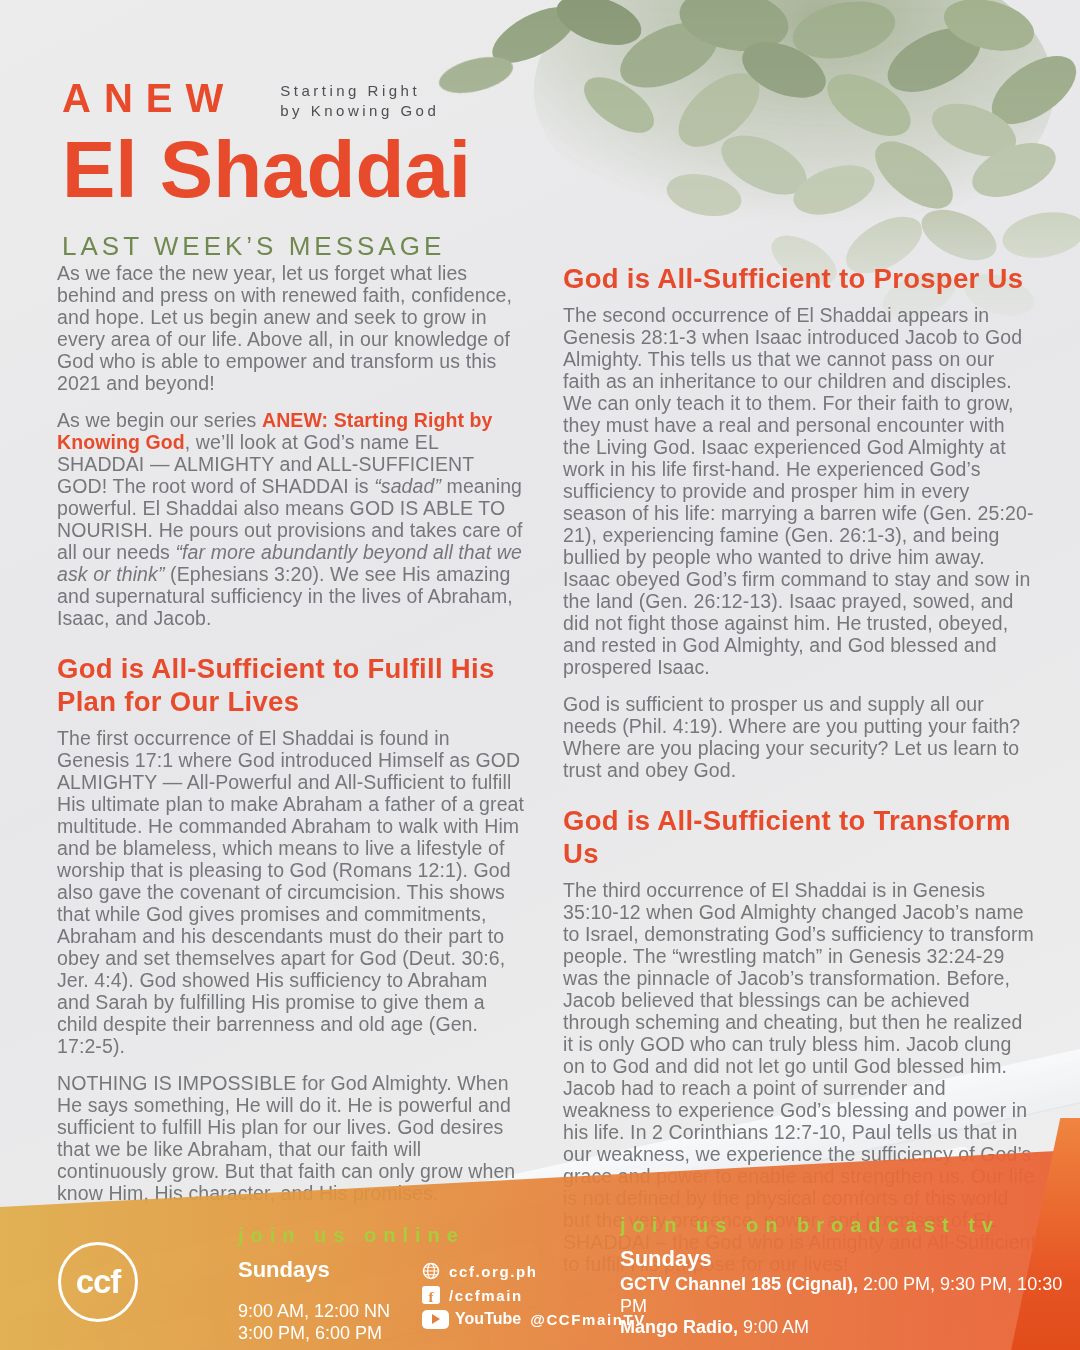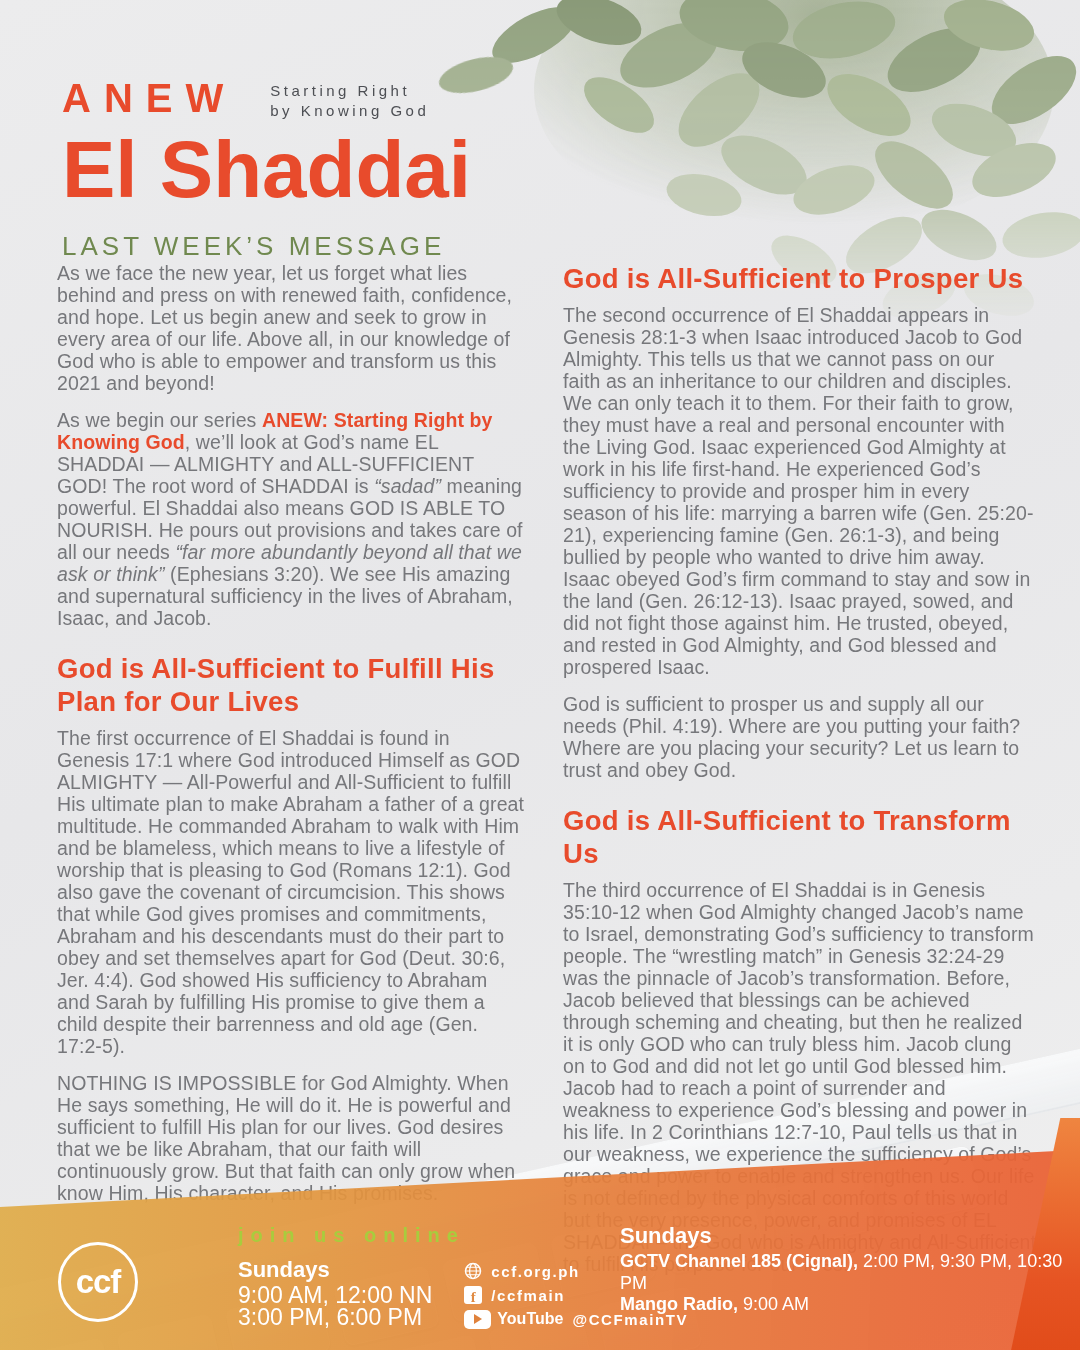--- a/index.html
+++ b/index.html
@@ -16,21 +16,21 @@
     border-bottom:2px solid rgba(205,210,215,.5); margin-bottom:16px;}
   .kb-row{display:flex; gap:15px; margin-bottom:15px;}
   .key{width:96px; height:62px; border-radius:9px; flex:0 0 auto;
     background:linear-gradient(180deg,#fafbfc,#edeff1);
     box-shadow:0 2px 3px rgba(120,126,132,.28), inset 0 0 0 1px rgba(255,255,255,.6);}
   .wedge{position:absolute; left:998px; top:1118px; width:82px; height:232px; z-index:6;
     clip-path:polygon(76% 0,100% 0,100% 100%,16% 100%);
     background:linear-gradient(180deg,#ef8540,#e65423 70%,#e14c1a);}
   
   .header{position:absolute; left:62px; top:78px; z-index:3;}
-  .series-row{display:flex; align-items:flex-start; gap:34px;}
+  .series-row{display:flex; align-items:flex-start; gap:44px;}
   .series-title{font-size:40px; font-weight:bold; letter-spacing:13px; color:#e84b2c; line-height:1;}
   .series-sub{font-size:15px; font-weight:normal; letter-spacing:3.5px; color:#4d4f54; line-height:1.35; padding-top:3px;}
   .main-title{font-size:80px; font-weight:bold; color:#e84b2c; line-height:1; margin-top:8px; letter-spacing:0;}
   .kicker{font-size:26px; font-weight:normal; letter-spacing:4px; color:#70894f; margin-top:21px;}
   
   .cols{position:absolute; top:262px; z-index:3;}
   .col-left{left:57px; width:468px;}
   .col-right{left:563px; width:474px;}
   .para{margin:0 0 15px 0; font-size:19.5px; line-height:22px; color:#76777b; letter-spacing:.1px;}
   .sec-h{margin:23px 0 9px 0; font-size:27.5px; line-height:33px; font-weight:bold; color:#e84b2c; letter-spacing:.3px;}
@@ -42,21 +42,21 @@
     clip-path:polygon(0 35%,100% 9%,100% 100%,0 100%);
     background:linear-gradient(92deg,rgba(223,172,73,.93) 0%,rgba(226,150,63,.93) 30%,rgba(230,125,59,.93) 58%,rgba(233,105,56,.94) 85%,rgba(234,96,52,.94) 100%);}
   .footer-content{position:absolute; left:0; top:1190px; width:1080px; height:160px; z-index:7; color:#fff;}
   .ccf-logo{position:absolute; left:58px; top:52px; width:74px; height:74px; border:3.5px solid #fff;
     border-radius:50%; display:flex; align-items:center; justify-content:center;}
   .ccf-logo span{font-size:33px; font-weight:bold; letter-spacing:-1px;}
   .fjoin{font-size:20px; font-weight:bold; letter-spacing:7px; color:#a8cc3d;}
   .online{position:absolute; left:238px; top:34px;}
   .online-row{display:flex; gap:32px; margin-top:10px;}
   .fday{font-size:22px; font-weight:bold; line-height:1.15;}
-  .ftimes{font-size:23px; line-height:21.5px; margin-top:3px;}
+  .ftimes{font-size:18px; line-height:21.5px; margin-top:19px;}
   .socials{padding-top:2px;}
   .soc-line{display:flex; align-items:center; gap:9px; height:24px;}
   .soc-text{font-size:15px; font-weight:bold; letter-spacing:1.6px;}
   .fbicon{width:18px; height:18px; background:#fff; border-radius:3px; display:flex; align-items:flex-end; justify-content:center;
     font-weight:bold; color:#e08a42; font-size:15px; line-height:14px; font-family:"Liberation Serif",serif;}
   .yticon{width:27px; height:19px; background:#fff; border-radius:5px; display:flex; align-items:center; justify-content:center;}
   .yticon i{display:block; width:0; height:0; border-left:8px solid #e0823c; border-top:5px solid transparent; border-bottom:5px solid transparent;}
   .ytword{font-size:16px; font-weight:bold; letter-spacing:0; margin-left:-3px;}
   .broadcast{position:absolute; left:620px; top:24px;}
   .bc-line{font-size:18px; line-height:21.5px;}
@@ -214,20 +214,21 @@
                 <i></i>
               </span>
             <span class="ytword">YouTube</span>
             <span class="soc-text">@CCFmainTV</span>
           </div>
         </div>
       </div>
     </div>
 
     <div class="broadcast">
+      <div class="fjoin">join us on broadcast tv</div>
       <div class="bc-day">Sundays</div>
       <div>
           <div class="bc-line"><span class="bc-bold">GCTV Channel 185 (Cignal),</span><span> 2:00 PM, 9:30 PM, 10:30 PM</span></div>
           <div class="bc-line"><span class="bc-bold">Mango Radio,</span><span> 9:00 AM</span></div>
         </div>
     </div>
   </div>
 
 </div>
 

